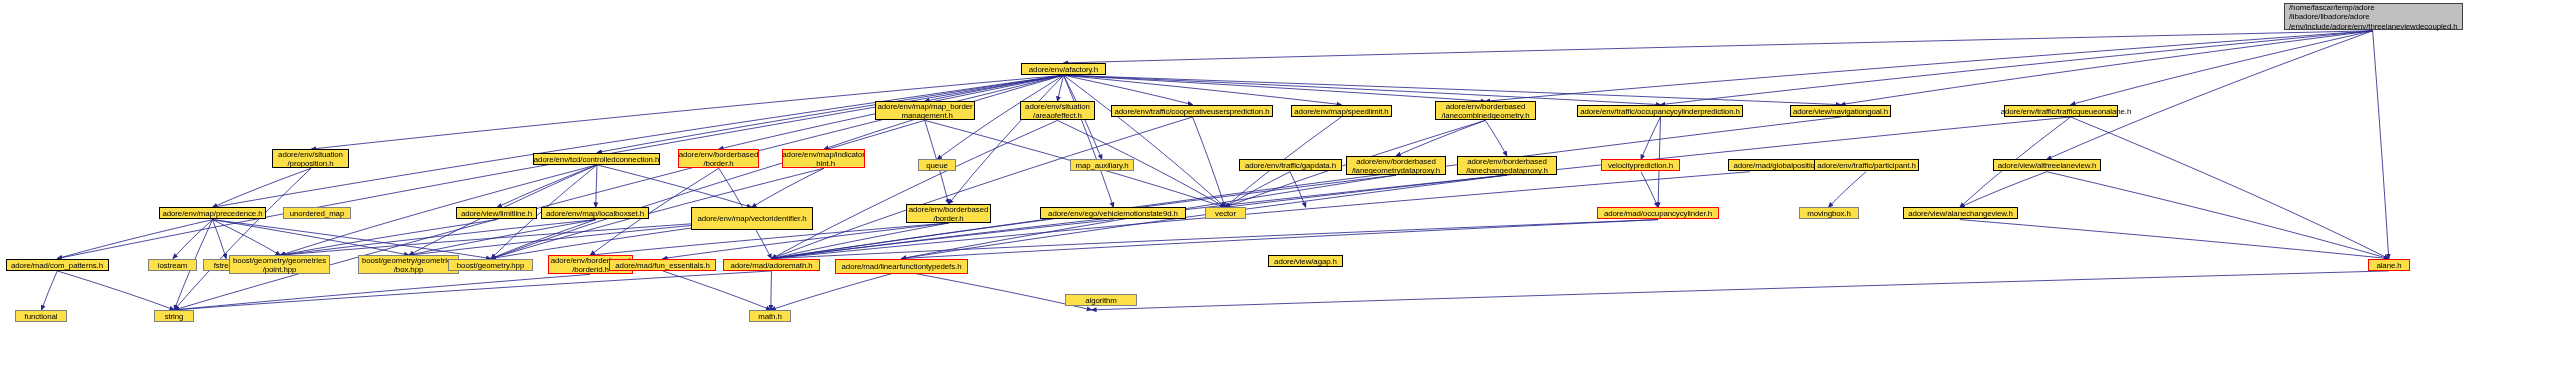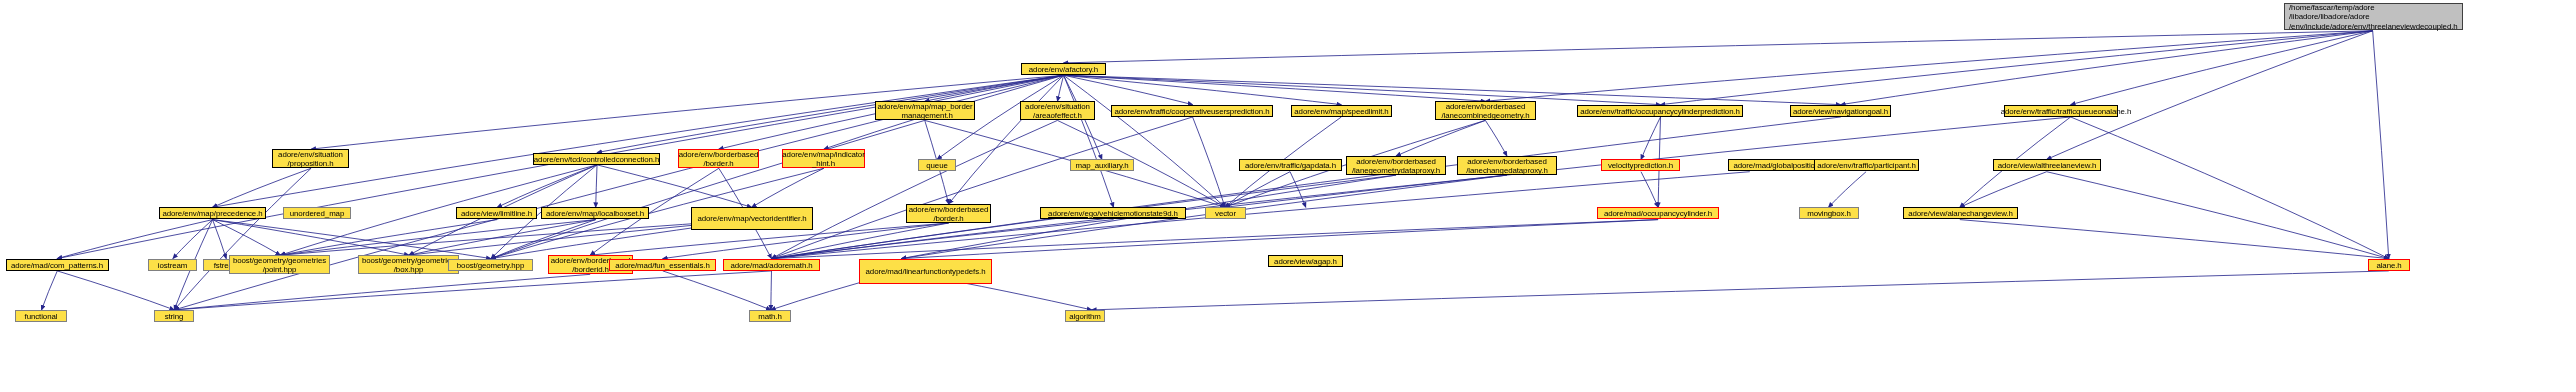--- a/index.html
+++ b/index.html
@@ -191,39 +191,39 @@
       <div class="node bold" style="left: 1699px; top: 159px; width: 103px; height: 12.3px; margin-left: 29px;">adore/mad/globalposition.h</div>
       <div class="node bold" style="left: 1814px; top: 159px; width: 105px; height: 12.3px;">adore/env/traffic/participant.h</div>
       <div class="node bold" style="left: 1993px; top: 159px; width: 108px; height: 12.3px;">adore/view/althreelaneview.h</div>
       <div class="node bold" style="left: 159px; top: 207px; width: 107px; height: 12.3px;">adore/env/map/precedence.h</div>
       <div class="node sys" style="left: 283px; top: 207px; width: 68px; height: 12.3px;">unordered_map</div>
       <div class="node bold" style="left: 456px; top: 207px; width: 81px; height: 12.3px;">adore/view/limitline.h</div>
       <div class="node bold" style="left: 541px; top: 207px; width: 108px; height: 12.3px;">adore/env/map/localboxset.h</div>
       <div class="node bold" style="left: 691px; top: 207px; width: 122px; height: 23px;">adore/env/map/vectoridentifier.h</div>
       <div class="node bold" style="left: 906px; top: 204px; width: 85px; height: 19px;">adore/env/borderbased
 /border.h</div>
-      <div class="node bold" style="left: 1040px; top: 207px; width: 146px; height: 12.3px; text-decoration: underline;">adore/env/ego/vehiclemotionstate9d.h</div>
+      <div class="node bold" style="left: 1040px; top: 207px; width: 146px; height: 12.3px;">adore/env/ego/vehiclemotionstate9d.h</div>
       <div class="node sys" style="left: 1205px; top: 207px; width: 41px; height: 12.3px;">vector</div>
       <div class="node bold" style="left: 1268px; top: 207px; width: 75px; height: 12.3px; margin-top: 48px;">adore/view/agap.h</div>
       <div class="node red" style="left: 1597px; top: 207px; width: 122px; height: 12.3px;">adore/mad/occupancycylinder.h</div>
       <div class="node sys" style="left: 1799px; top: 207px; width: 60px; height: 12.3px;">movingbox.h</div>
       <div class="node bold" style="left: 1903px; top: 207px; width: 115px; height: 12.3px;">adore/view/alanechangeview.h</div>
       <div class="node red" style="left: 2368px; top: 259px; width: 42px; height: 12.3px;">alane.h</div>
       <div class="node bold" style="left: 5.5px; top: 259px; width: 103px; height: 12.3px;">adore/mad/com_patterns.h</div>
       <div class="node sys" style="left: 148px; top: 259px; width: 49px; height: 12.3px;">iostream</div>
       <div class="node sys" style="left: 203px; top: 259px; width: 47px; height: 12.3px;">fstream</div>
       <div class="node sys" style="left: 229px; top: 255px; width: 101px; height: 19px;">boost/geometry/geometries
 /point.hpp</div>
       <div class="node sys" style="left: 358px; top: 255px; width: 101px; height: 19px;">boost/geometry/geometries
 /box.hpp</div>
       <div class="node sys" style="left: 448px; top: 259px; width: 85px; height: 12.3px;">boost/geometry.hpp</div>
       <div class="node red" style="left: 548px; top: 255px; width: 85px; height: 19px;">adore/env/borderbased
 /borderid.h</div>
       <div class="node red" style="left: 609px; top: 259px; width: 107px; height: 12.3px;">adore/mad/fun_essentials.h</div>
       <div class="node red" style="left: 723px; top: 259px; width: 97px; height: 12.3px;">adore/mad/adoremath.h</div>
-      <div class="node red" style="left: 835px; top: 259px; width: 133px; height: 25px; margin-left: 24px;">adore/mad/linearfunctiontypedefs.h</div>
+      <div class="node red" style="left: 835px; top: 259px; width: 133px; height: 15px;">adore/mad/linearfunctiontypedefs.h</div>
       <div class="node sys" style="left: 15px; top: 310px; width: 52px; height: 12.3px;">functional</div>
       <div class="node sys" style="left: 154px; top: 310px; width: 40px; height: 12.3px;">string</div>
       <div class="node sys" style="left: 749px; top: 310px; width: 42px; height: 12.3px;">math.h</div>
-      <div class="node sys" style="left: 1065px; top: 310px; width: 40px; height: 12.3px;">algorithm</div>
+      <div class="node sys" style="left: 1065px; top: 294px; width: 72px; height: 12.3px;">algorithm</div>
     </div>
 </div>
 
 
 </body></html>

